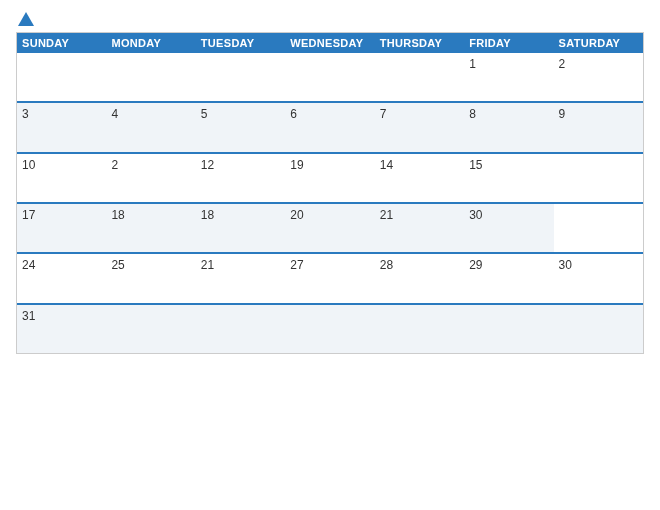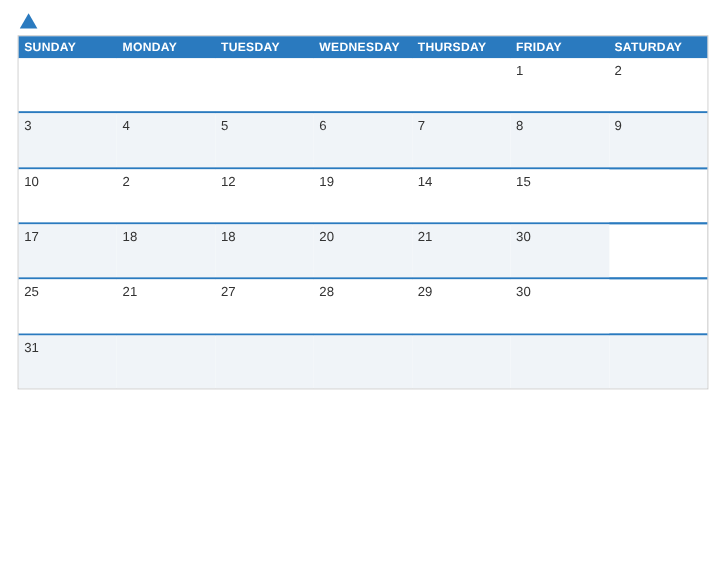--- a/index.html
+++ b/index.html
@@ -160,20 +160,21 @@
         </div>
         <div class="week-row">
           <div class="day-cell shaded"><span class="day-number">17</span></div>
           <div class="day-cell shaded"><span class="day-number">18</span></div>
           <div class="day-cell shaded"><span class="day-number">18</span></div>
           <div class="day-cell shaded"><span class="day-number">20</span></div>
           <div class="day-cell shaded"><span class="day-number">21</span></div>
           <div class="day-cell shaded"><span class="day-number">30</span></div>
         </div>
         <div class="week-row">
+          <div class="day-cell"><span class="day-number">24</span></div>
           <div class="day-cell"><span class="day-number">25</span></div>
           <div class="day-cell"><span class="day-number">21</span></div>
           <div class="day-cell"><span class="day-number">27</span></div>
           <div class="day-cell"><span class="day-number">28</span></div>
           <div class="day-cell"><span class="day-number">29</span></div>
           <div class="day-cell"><span class="day-number">30</span></div>
         </div>
         <div class="week-row">
           <div class="day-cell shaded"><span class="day-number">31</span></div>
           <div class="day-cell shaded"></div>

